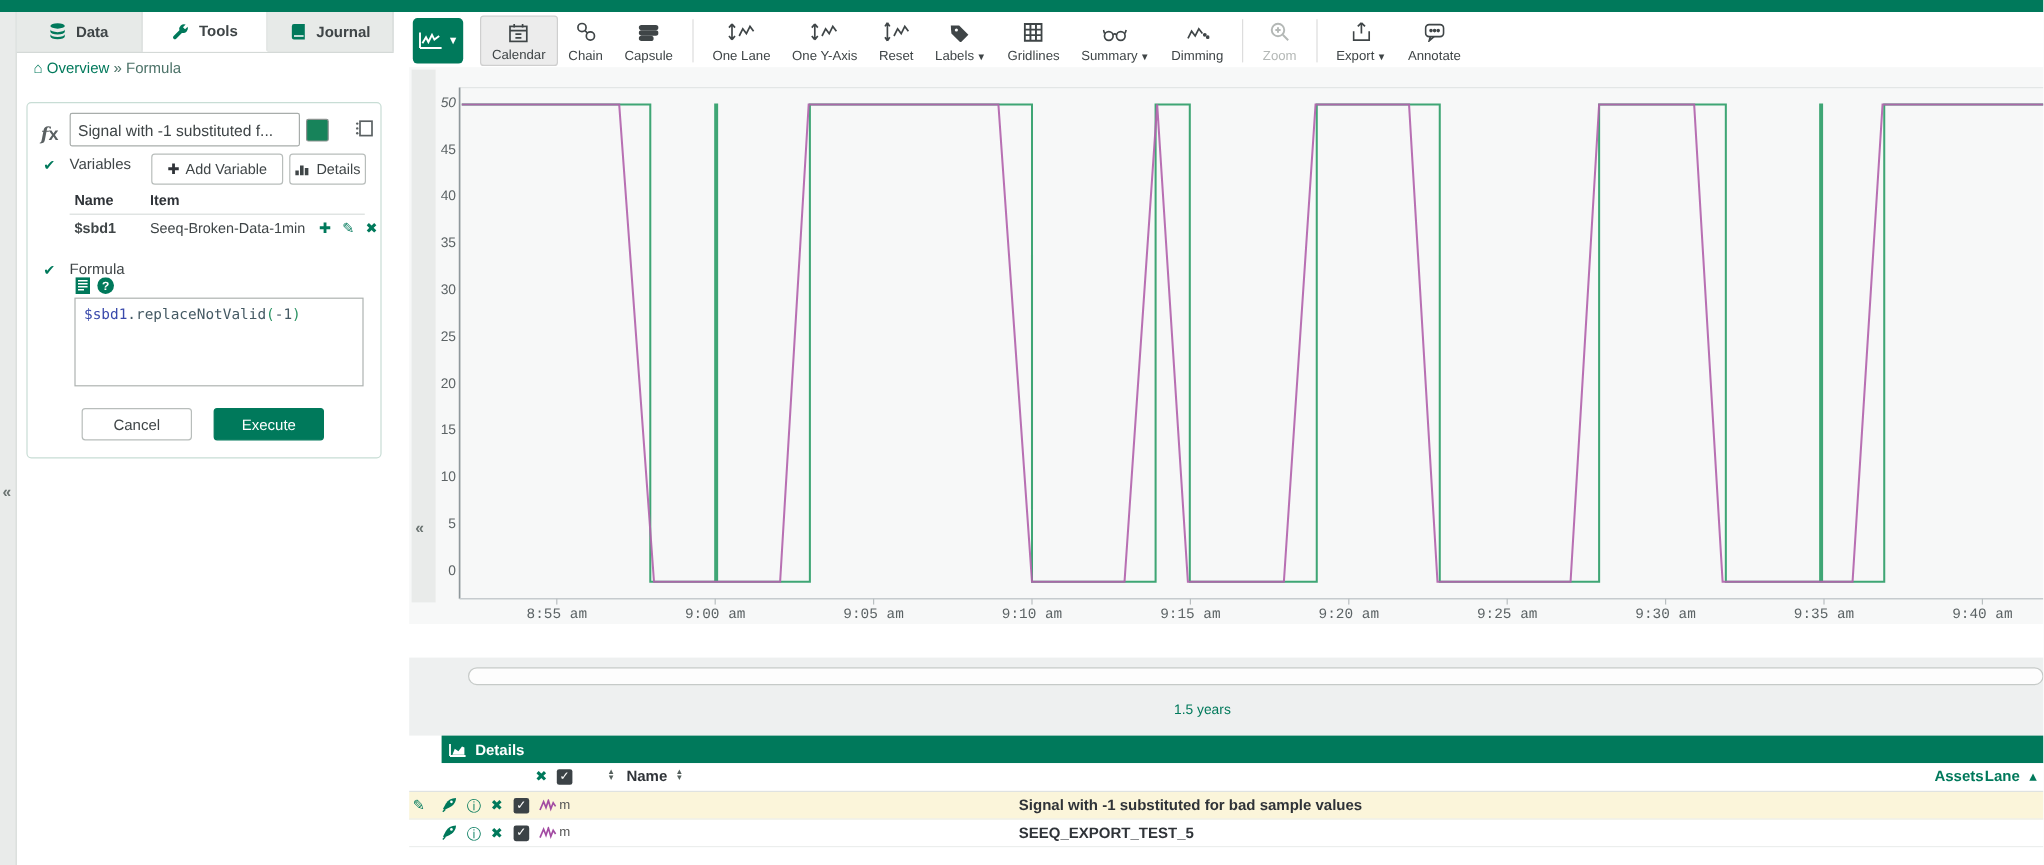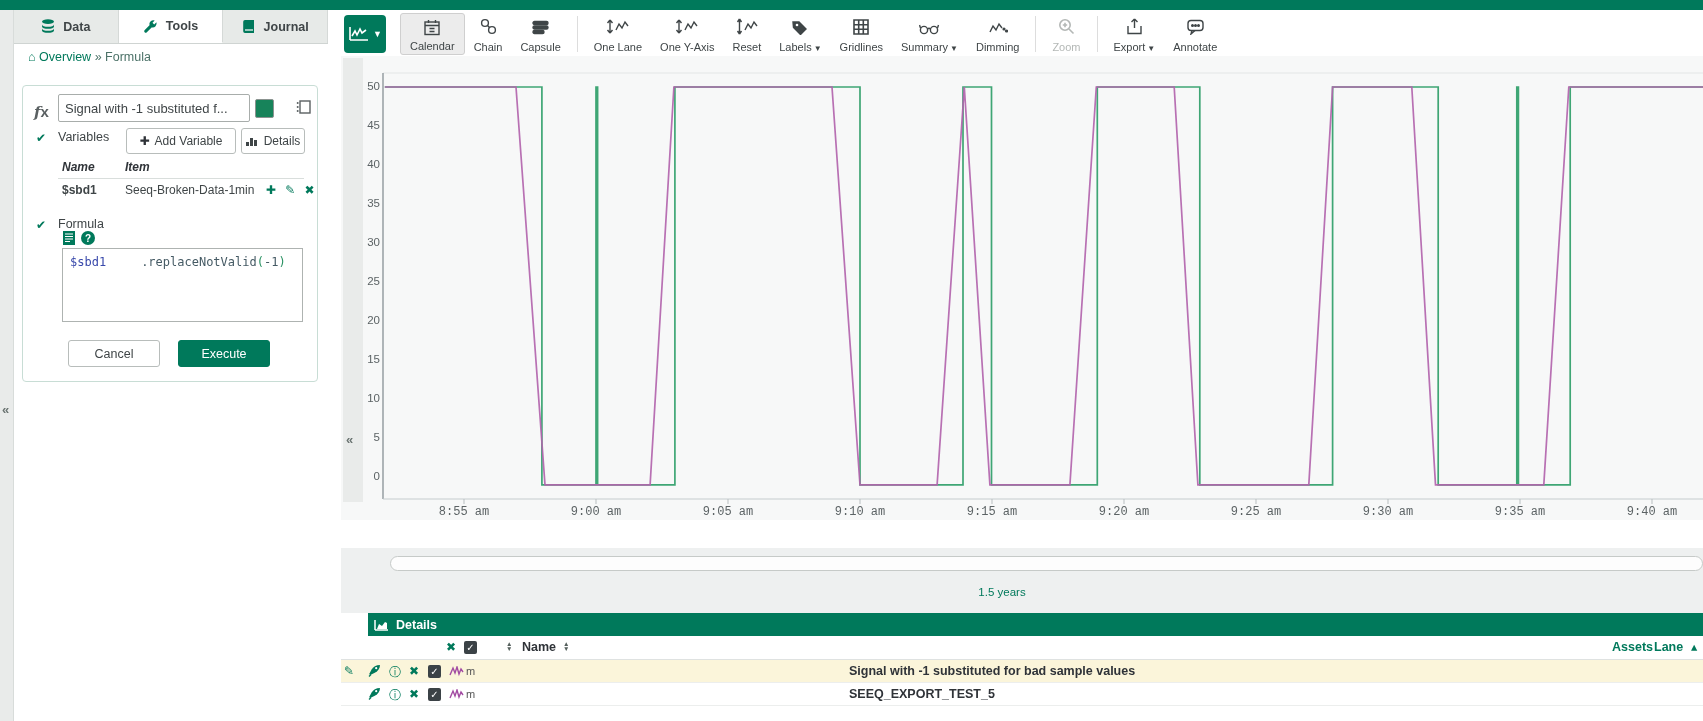--- a/index.html
+++ b/index.html
@@ -29,26 +29,26 @@
   
   #card { left:22px; top:85px; width:296px; height:297px; border:1px solid #c8ddd5; border-radius:4px; background:#fff; }
   #fx-label { left:34px; top:103px; font-size:15px; color:#5a6062; font-weight:bold; }
   #fx-label i { font-family:"DejaVu Serif",serif; }
   #name-input { left:58px; top:94px; width:192px; height:28px; border:1px solid #a8adab; border-radius:2px; font-size:13px; color:#3f4547; padding:0 6px; font-family:inherit; }
   #color-swatch { left:255px; top:99px; width:19px; height:19px; border:1px solid #8b9390; border-radius:2px; }
   #move-icon { left:296px; top:99px; width:16px; height:16px; }
   .check { color:#00795b; font-size:12px; font-weight:bold; }
   .sec-label { font-size:12.5px; color:#3f4547; }
   .mini-btn { border:1px solid #b8bdbb; border-radius:3px; background:#fff; font-size:12px; color:#3f4547; display:flex; align-items:center; justify-content:center; gap:5px; cursor:pointer; }
-  #var-table-head { left:62px; top:160px; font-size:12px; font-weight:bold; color:#2f3338;font-style:italic; }
+  #var-table-head { left:62px; top:160px; font-size:12px; font-weight:bold; color:#2f3338; }
   #var-row { left:62px; top:183px; font-size:12px; color:#3f4547; }
   .row-icons { color:#00795b; font-weight:bold; font-size:12px; letter-spacing:3px; }
   #code-box { left:62px; top:248px; width:241px; height:74px; border:1px solid #aeb3b1; background:#fff; font-family:"DejaVu Sans Mono","Liberation Mono",monospace; font-size:12px; padding:6px 7px; }
   .tok-var { color:#3949ab; }
-  .tok-method { color:#455a64;margin-left:35px; }
+  .tok-method { color:#455a64; }
   .tok-paren { color:#2a9263; }
   .tok-num { color:#455a64; }
   .btn { border-radius:3px; font-size:12.5px; display:flex; align-items:center; justify-content:center; cursor:pointer; }
   #cancel-btn { left:68px; top:340px; width:92px; height:27px; background:#fff; border:1px solid #b8bdbb; color:#3f4547; }
   #execute-btn { left:178px; top:340px; width:92px; height:27px; background:#00795b; border:1px solid #00795b; color:#fff; }
 
   
   #toolbar { left:344px; top:11px; width:1359px; height:45px; background:#fff; display:flex; align-items:center; }
   #trend-btn { width:42px; height:38px; background:#00795b; border-radius:4px; margin-right:14px; display:flex; align-items:center; justify-content:center; gap:3px; cursor:pointer; }
   .tb-btn { height:42px; padding:2px 9px; display:flex; flex-direction:column; align-items:center; justify-content:space-between; font-size:11px; color:#3f4547; border-radius:3px; cursor:pointer; white-space:nowrap; }
@@ -357,21 +357,21 @@
       <div class="ytick" style="left: 350px; top: 470px;">0</div>
       <div class="ytick" style="left: 350px; top: 431px;">5</div>
       <div class="ytick" style="left: 350px; top: 392px;">10</div>
       <div class="ytick" style="left: 350px; top: 353px;">15</div>
       <div class="ytick" style="left: 350px; top: 314px;">20</div>
       <div class="ytick" style="left: 350px; top: 275px;">25</div>
       <div class="ytick" style="left: 350px; top: 236px;">30</div>
       <div class="ytick" style="left: 350px; top: 197px;">35</div>
       <div class="ytick" style="left: 350px; top: 158px;">40</div>
       <div class="ytick" style="left: 350px; top: 119px;">45</div>
-      <div class="ytick" style="left: 350px; top: 80px;">50</div>
+      <div class="ytick" style="left: 350px; top: 80px; font-style: italic;">50</div>
     </div>
   <div class="abs" id="xlabels">
       <div class="xtick" style="left: 429px; top: 505px;">8:55 am</div>
       <div class="xtick" style="left: 561px; top: 505px;">9:00 am</div>
       <div class="xtick" style="left: 693px; top: 505px;">9:05 am</div>
       <div class="xtick" style="left: 825px; top: 505px;">9:10 am</div>
       <div class="xtick" style="left: 957px; top: 505px;">9:15 am</div>
       <div class="xtick" style="left: 1089px; top: 505px;">9:20 am</div>
       <div class="xtick" style="left: 1221px; top: 505px;">9:25 am</div>
       <div class="xtick" style="left: 1353px; top: 505px;">9:30 am</div>

